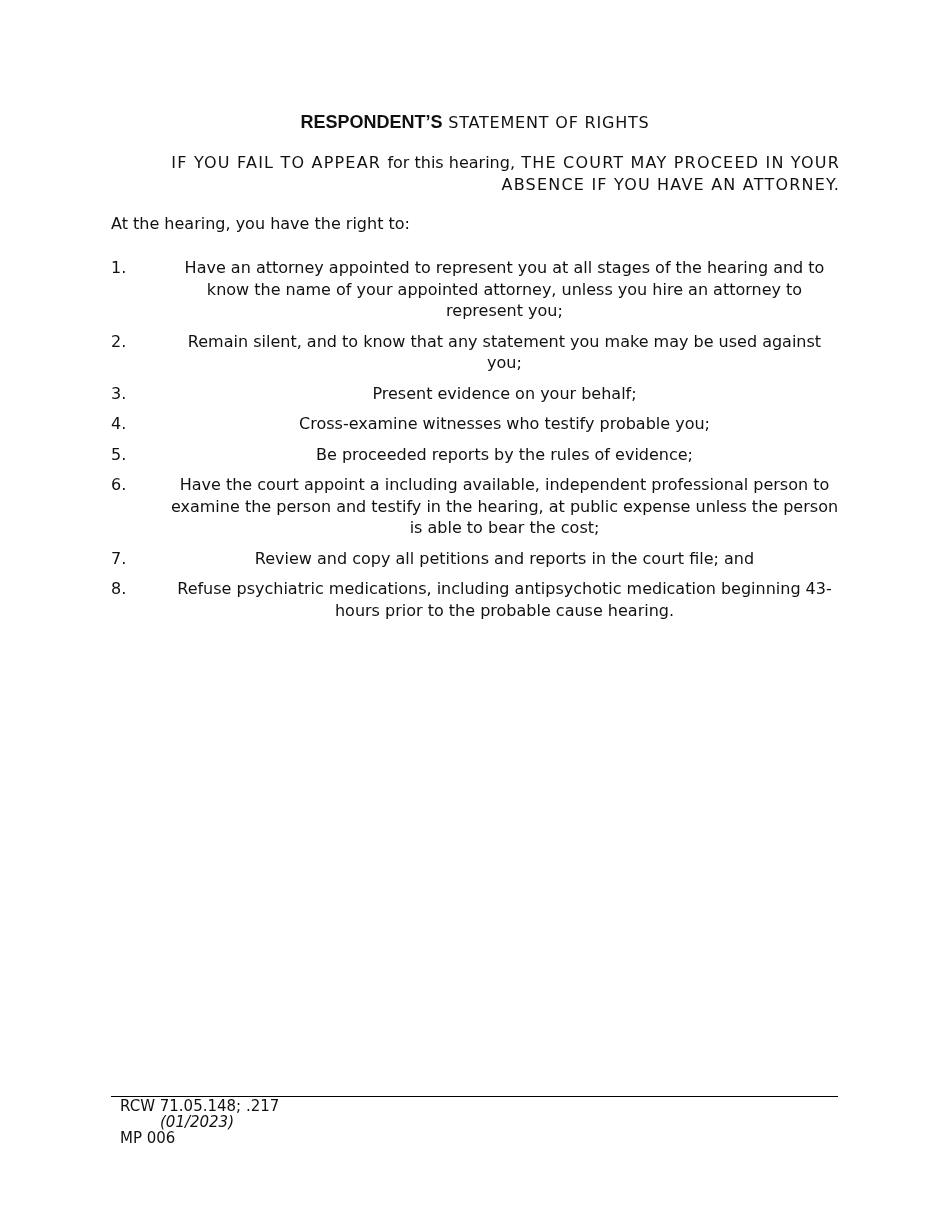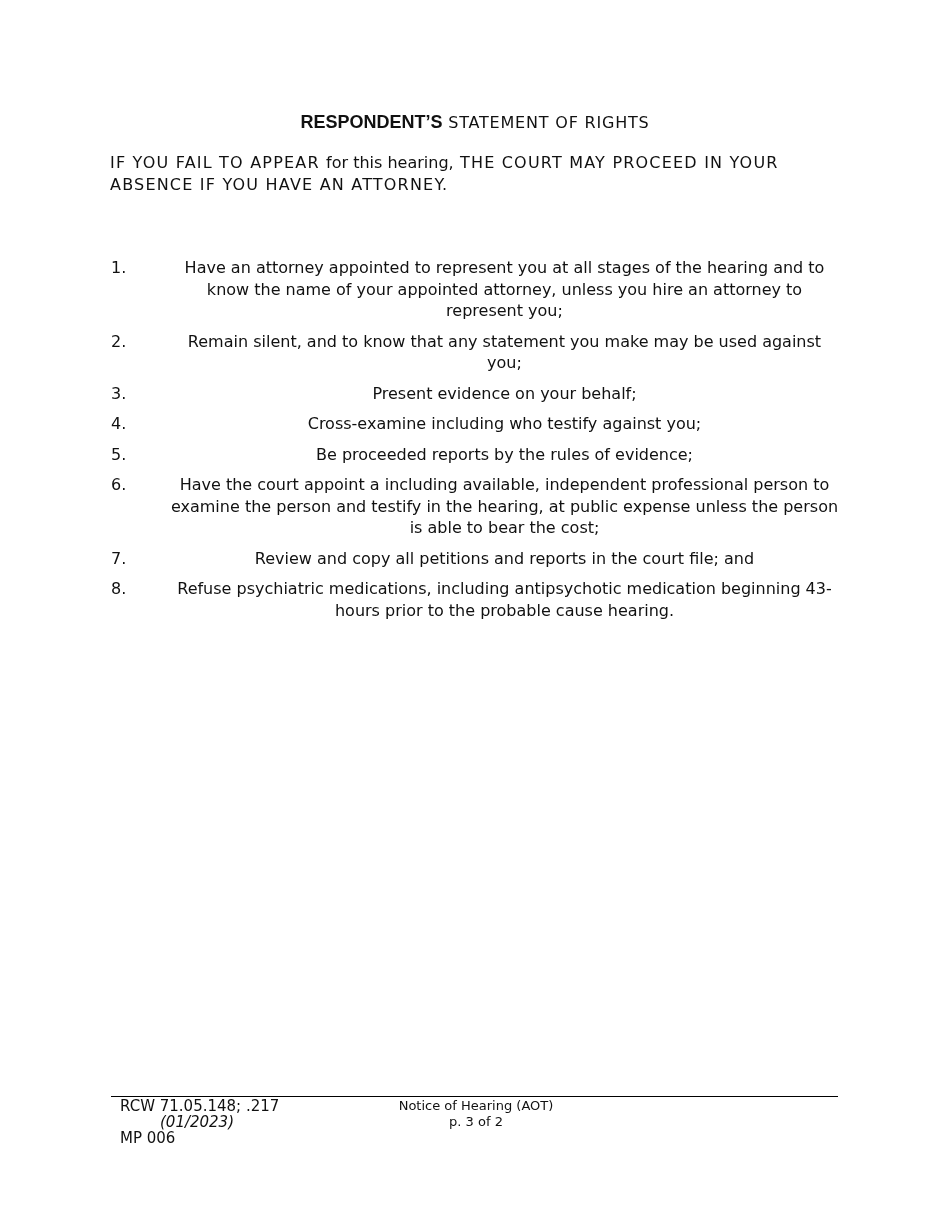--- a/index.html
+++ b/index.html
@@ -3,21 +3,21 @@
   <meta charset="utf-8">
   <style>
     html, body { margin: 0; padding: 0; background: #ffffff; }
     body { width: 950px; height: 1230px; position: relative; overflow: hidden;
            font-family: "DejaVu Sans", sans-serif; color: #111; }
     .page { position: absolute; left: 0; top: 0; width: 950px; height: 1230px; }
     .title { position: absolute; top: 112px; left: 0; width: 950px; text-align: center;
              font-size: 17px; letter-spacing: 0.3px; }
     .title .bold { font-family: "Liberation Sans", sans-serif; font-weight: bold; font-size: 18px; letter-spacing: 0; }
     .title .rest { font-family: "DejaVu Sans", sans-serif; font-size: 16px; letter-spacing: 0.8px; }
-    .warning { position: absolute; top: 152px; left: 110px; width: 730px; text-align: left;
+    .warning { position: absolute; top: 152px; left: 110px; width: 730px; text-align: right;
                font-size: 16px; line-height: 22px; letter-spacing: 1.2px; }
     .warning .lower { letter-spacing: 0; }
     .intro { position: absolute; top: 214px; left: 111px; font-size: 16px; }
     .rights { position: absolute; top: 257px; left: 111px; width: 730px; margin: 0; padding: 0; list-style: none; }
     .rights li { display: flex; font-size: 16px; line-height: 21.5px; margin-bottom: 9px; }
     .rights .num { width: 57px; flex: 0 0 57px; }
     .rights .txt { flex: 1; text-align: center; }
     .footer-rule { position: absolute; top: 1096px; left: 111px; width: 727px; height: 0; border-top: 1px solid #000; }
     .footer { position: absolute; top: 1098px; left: 120px; font-size: 15px; line-height: 16px; }
     .footer .italic { font-style: italic; margin-left: 40px; }
@@ -31,37 +31,38 @@
     <span class="bold">RESPONDENT’S</span>
     <span class="rest">STATEMENT OF RIGHTS</span>
   </div>
 
   <div class="warning">
     <span>IF YOU FAIL TO APPEAR</span>
     <span class="lower">for this hearing,</span>
     <span>THE COURT MAY PROCEED IN YOUR ABSENCE IF YOU HAVE AN ATTORNEY.</span>
   </div>
 
+  <div class="intro">At the hearing, you have the right to:</div>
 
   <ol class="rights">
     <li>
         <span class="num">1.</span>
         <span class="txt">Have an attorney appointed to represent you at all stages of the hearing and to know the name of your appointed attorney, unless you hire an attorney to represent you;</span>
       </li>
     <li>
         <span class="num">2.</span>
         <span class="txt">Remain silent, and to know that any statement you make may be used against you;</span>
       </li>
     <li>
         <span class="num">3.</span>
         <span class="txt">Present evidence on your behalf;</span>
       </li>
     <li>
         <span class="num">4.</span>
-        <span class="txt">Cross-examine including who testify against you;</span>
+        <span class="txt">Cross-examine witnesses who testify probable you;</span>
       </li>
     <li>
         <span class="num">5.</span>
         <span class="txt">Be proceeded reports by the rules of evidence;</span>
       </li>
     <li>
         <span class="num">6.</span>
         <span class="txt">Have the court appoint a including available, independent professional person to examine the person and testify in the hearing, at public expense unless the person is able to bear the cost;</span>
       </li>
     <li>
@@ -73,17 +74,13 @@
         <span class="txt">Refuse psychiatric medications, including antipsychotic medication beginning 43-hours prior to the probable cause hearing.</span>
       </li>
   </ol>
 
   <div class="footer-rule"></div>
   <div class="footer">
     <div>RCW 71.05.148; .217</div>
     <div class="italic">(01/2023)</div>
     <div>MP 006</div>
   </div>
-  <div class="footer-center">
-    <div>Notice of Hearing (AOT)</div>
-    <div>p. 3 of 2</div>
-  </div>
 </div>
 
 </body></html>

